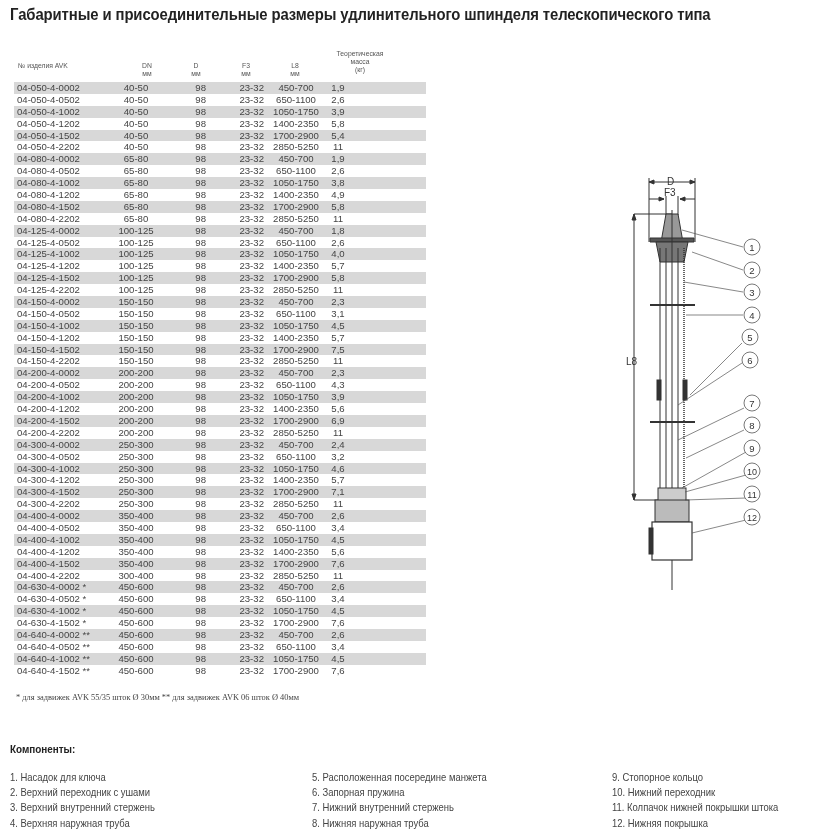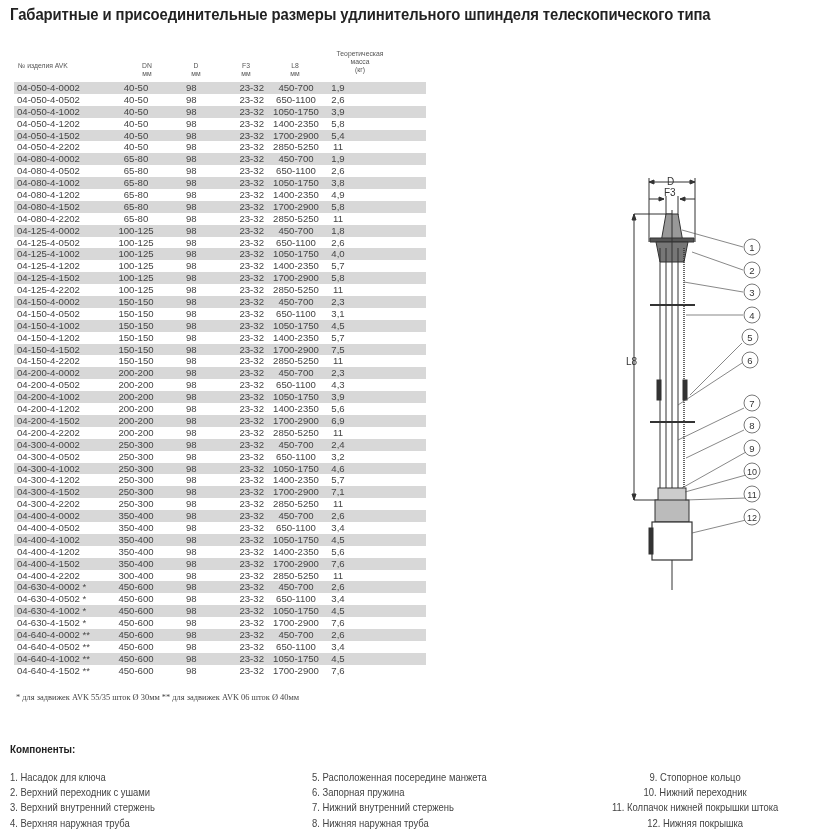--- a/index.html
+++ b/index.html
@@ -25,38 +25,38 @@
   .thead .h2 { left: 172px; top: 12px; width: 20px; }
   .thead .h3 { left: 222px; top: 12px; width: 20px; }
   .thead .h4 { left: 268px; top: 12px; width: 26px; }
   .thead .h5 { left: 318px; top: 0px; width: 56px; }
 
   .row { position: relative; height: 11.9px; font-size: 9.6px; line-height: 11.9px; color: #444; white-space: nowrap; }
   .row.shaded { background: #d8d8d8; padding-left: 23px; }
   .row span { position: absolute; top: 0; }
   .c0 { left: 3px; }
   .c1 { left: 96px; width: 52px; text-align: center; }
-  .c2 { left: 172px; width: 20px; text-align: left; }
+  .c2 { left: 172px; width: 20px; text-align: right; }
   .c3 { left: 214px; width: 36px; text-align: right; }
   .c4 { left: 254px; width: 56px; text-align: center; }
   .c5 { left: 312px; width: 24px; text-align: center; }
 
   .footnote { position: absolute; left: 16px; top: 693px; font-size: 8.4px; color: #444; white-space: nowrap; font-family: Liberation Serif, serif; }
 
   .diagram { position: absolute; left: 600px; top: 170px; width: 180px; height: 420px; }
 
   .components-title {
     position: absolute; left: 10px; top: 743px; font-size: 11px; font-weight: bold; color: #222;
     transform: scaleX(0.9); transform-origin: left top;
   }
   .comp-col { position: absolute; top: 770px; font-size: 10.5px; color: #444; line-height: 15.2px; }
   .comp-col div { white-space: nowrap; transform: scaleX(0.9); transform-origin: left top; }
   .comp-col.c-a { left: 10px; }
   .comp-col.c-b { left: 312px; }
-  .comp-col.c-c { left: 612px; text-align: center; }
+  .comp-col.c-c { left: 612px; }
 </style>
 </head>
 <body>
 
 <div class="title">Габаритные и присоединительные размеры удлинительного шпинделя телескопического типа</div>
 
 <div class="spec-table">
   <div class="thead">
     <div class="h h0">№ изделия AVK</div>
     <div class="h h1" style="white-space:pre-line">DN

